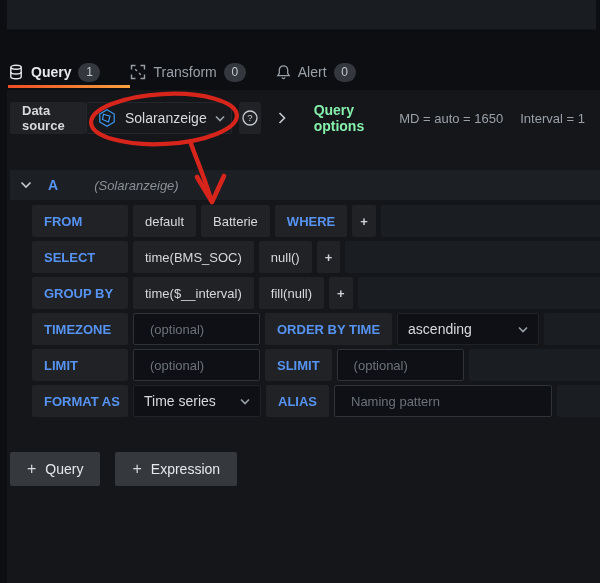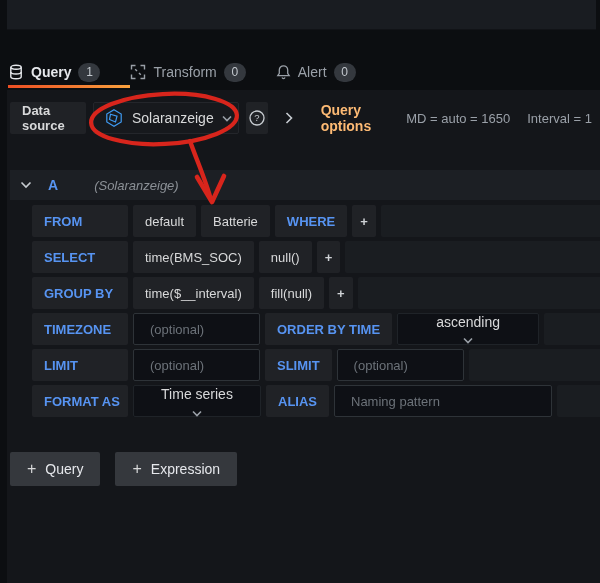--- a/index.html
+++ b/index.html
@@ -21,39 +21,39 @@
   .content{position:absolute;left:7px;top:90px;width:593px;height:493px;background:#14161a;}
 
   
   .dsrow{position:absolute;left:3px;top:12px;height:32px;display:flex;align-items:center;}
   .pillbox{height:32px;background:#202226;border-radius:2px;display:flex;align-items:center;padding:0 12px;}
   .ds-label{font-size:13px;font-weight:700;color:#d8d9da;margin-right:7px;}
   .ds-picker{height:32px;background:#17191d;border:1px solid #24262b;border-radius:2px;display:flex;align-items:center;gap:8px;padding:0 10px;width:146px;cursor:pointer;}
   .ds-picker .dsname{font-size:14px;color:#d8d9da;font-weight:500;flex:1;}
   .helpbtn{width:34px;height:32px;background:#202226;border-radius:2px;margin-left:7px;display:flex;align-items:center;justify-content:center;cursor:pointer;}
   .qo-chevron{margin-left:17px;}
-  .qo-label{margin-left:28px;font-size:14px;font-weight:700;color:#fdba74;cursor:pointer;}
+  .qo-label{margin-left:28px;font-size:14px;font-weight:700;color:#86efac;cursor:pointer;}
   .qo-summary{margin-left:25px;font-size:13px;color:#9aa0a8;white-space:nowrap;}
   .qo-summary span{margin-right:17px;}
 
   
   .qheader{position:absolute;left:3px;top:80px;width:590px;height:30px;background:#1c1f24;display:flex;align-items:center;gap:8px;padding:0 10px;cursor:pointer;}
   .refid{color:#5794f2;font-size:14px;font-weight:700;margin-left:8px;}
   .dshint{color:#8b9096;font-size:13px;font-style:italic;margin-left:28px;}
 
   .rows{position:absolute;left:25px;top:115px;width:575px;display:flex;flex-direction:column;gap:4px;}
   .qrow{display:flex;gap:5px;height:32px;}
   .seg{height:32px;background:#202226;border-radius:2px;display:flex;align-items:center;padding:0 12px;font-size:13px;color:#d8d9da;font-weight:500;white-space:nowrap;cursor:pointer;}
   .seg.keylabel{width:96px;flex:none;color:#5794f2;font-weight:700;cursor:default;}
   .seg.bluekey{color:#5794f2;font-weight:700;}
   .seg.plus{padding:0 8px;font-weight:700;color:#cfd2d6;}
   .filler{flex:1;height:32px;background:#1a1d21;border-radius:2px;}
   .ginput{height:32px;background:#0e1015;border:1px solid #2e3338;border-radius:2px;color:#d8d9da;font-size:13px;padding:0 16px;outline:none;}
   .ginput::placeholder{color:#6c7279;opacity:1;}
-  .gselect{height:32px;background:#0e1015;border:1px solid #1f2328;border-radius:2px;display:flex;align-items:center;justify-content:space-between;padding:0 10px;font-size:14px;color:#d8d9da;cursor:pointer;flex-direction:column;}
+  .gselect{height:32px;background:#0e1015;border:1px solid #1f2328;border-radius:2px;display:flex;align-items:center;justify-content:space-between;padding:0 10px;font-size:14px;color:#d8d9da;cursor:pointer;}
   .w127{width:127px;flex:none;}
   .w142{width:142px;flex:none;}
   .w128{width:128px;flex:none;gap:8px;}
   .w218{width:218px;flex:none;}
   .wauto{flex:none;}
 
   
   .footer{position:absolute;left:3px;top:362px;display:flex;gap:15px;}
   .gbtn{height:34px;background:#35383d;border:none;border-radius:2px;color:#e6e8ec;font-size:14px;font-weight:500;display:flex;align-items:center;gap:9px;padding:0 17px;cursor:pointer;}
   .gbtn .plusglyph{font-size:16px;font-weight:400;color:#d8d9da;}
@@ -108,21 +108,21 @@
     </div>
   </div>
   <div class="tab-underline"></div>
 
   <div class="content">
 
     <div class="dsrow">
       <div class="pillbox">
         <span class="ds-label">Data source</span>
       </div>
-      <div class="ds-picker" style="margin-left:7px;">
+      <div class="ds-picker" style="">
         <span class="icon">
           <svg width="20" height="20" viewBox="0 0 20 20" fill="none" stroke="#3f9bf3" stroke-width="1.2">
             <polygon points="10,1.8 17.2,6 17.2,14 10,18.2 2.8,14 2.8,6"></polygon>
             <path d="M6.5 6.2 L13 8.2 L11.5 14 L5.5 11.5 Z"></path>
           </svg>
         </span>
         <span class="dsname">Solaranzeige</span>
         <span class="icon">
           <svg width="10" height="7" viewBox="0 0 10 7" fill="none" stroke="#9aa0a8" stroke-width="1.6">
               <path d="M1 1.5 L5 5.5 L9 1.5"></path>

